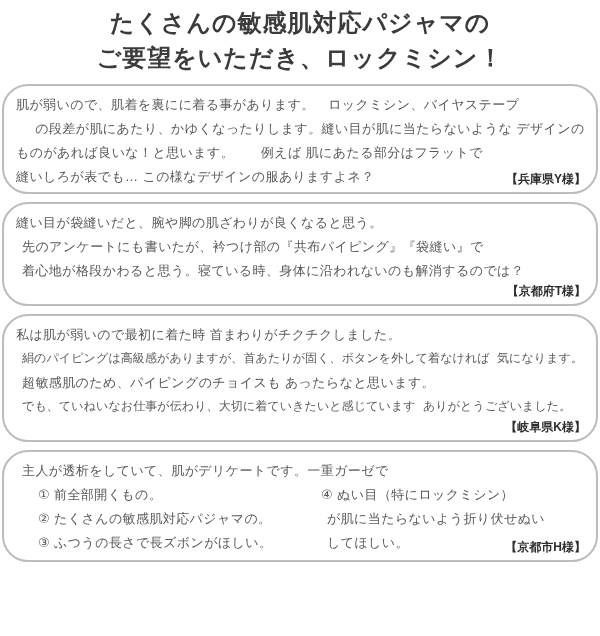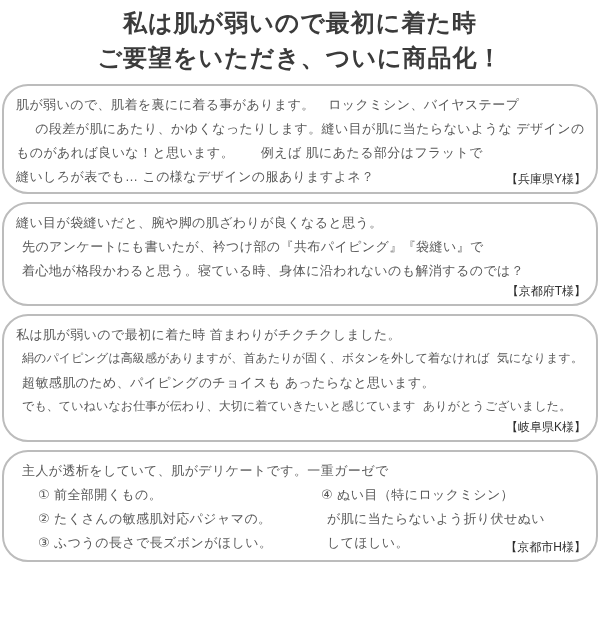--- a/index.html
+++ b/index.html
@@ -38,39 +38,39 @@
     letter-spacing: 0.4px;
     white-space: nowrap;
     overflow: hidden;
   }
   .hw.sm { font-size: 12px; letter-spacing: 0.1px; font-family: Liberation Mono, monospace; }
   .ind1 { padding-left: 16px; text-align: center; }
   .ind2 { padding-left: 6px; }
   .attr {
     text-align: right;
     font-size: 12px;
-    font-weight: normal;
+    font-weight: bold;
     color: #2f2f2f;
     line-height: 16px;
     padding-right: 2px;
   }
   .attr.overlap { margin-top: -18px; }
   .attr.overlap2 { margin-top: -16px; }
   .cols { display: flex; }
   .col-left { width: 305px; padding-left: 22px; }
   .col-right { flex: 1; }
 </style>
 </head>
 <body>
 
 <div class="page">
 
   <div class="title">
-    <div>私は肌が弱いので最初に着た時</div>
-    <div>ご要望をいただき、ついに商品化！</div>
+    <div>たくさんの敏感肌対応パジャマの</div>
+    <div>ご要望をいただき、ロックミシン！</div>
   </div>
 
   <div class="box">
     <div class="hw">肌が弱いので、肌着を裏にに着る事があります。　ロックミシン、バイヤステープ</div>
     <div class="hw ind1">の段差が肌にあたり、かゆくなったりします。縫い目が肌に当たらないような デザインの</div>
     <div class="hw">ものがあれば良いな！と思います。　　例えば 肌にあたる部分はフラットで</div>
     <div class="hw">縫いしろが表でも… この様なデザインの服ありますよネ？</div>
     <div class="attr overlap">【兵庫県Y様】</div>
   </div>
 

